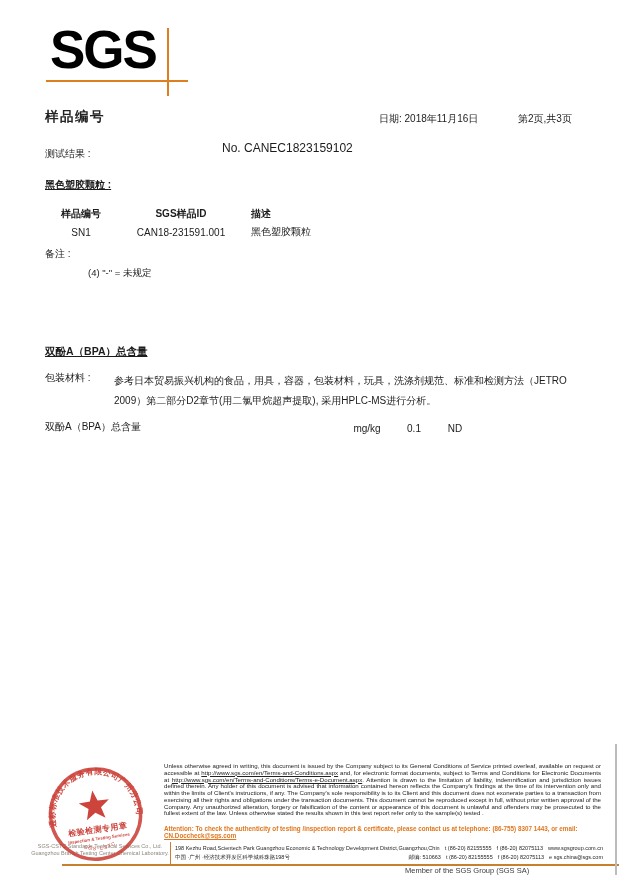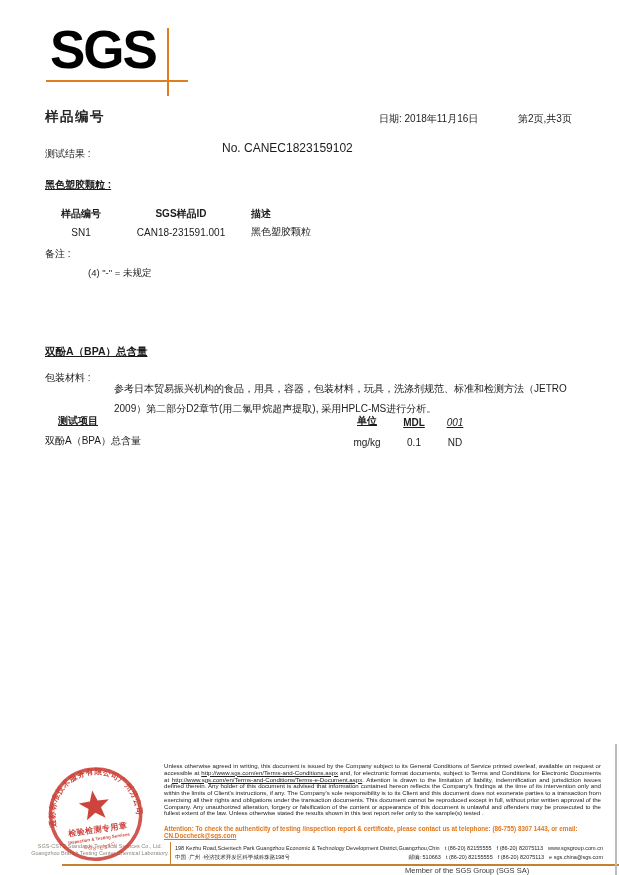--- a/index.html
+++ b/index.html
@@ -29,21 +29,21 @@
   .st-row.hdr{font-weight:bold;}
   .st-c1{width:72px;text-align:center;}
   .st-c2{width:128px;text-align:center;}
   .st-c3{padding-left:6px;text-align:left;}
 
   #notes-label{left:45px;top:247px;font-size:10px;}
   #notes{left:88px;top:263px;font-size:9.5px;line-height:20.5px;}
 
   #bpa-title{left:45px;top:345px;font-size:10.5px;font-weight:bold;text-decoration:underline;}
   #method-label{left:45px;top:371px;font-size:10px;}
-  #method-text{left:114px;top:379px;width:484px;font-size:10px;line-height:20px;}
+  #method-text{left:114px;top:371px;width:484px;font-size:10px;line-height:20px;}
 
   #result-table{left:45px;top:414px;width:430px;font-size:10px;}
   .rt-row{display:flex;align-items:flex-end;}
   .rt-row.vals{margin-top:6px;}
   .rt-item{flex:1;}
   .rt-row.hdr .rt-item{padding-left:13px;}
   .rt-unit{width:52px;text-align:center;}
   .rt-mdl{width:42px;text-align:center;}
   .rt-val{width:40px;text-align:center;}
   .rt-row.hdr .u{text-decoration:underline;font-weight:bold;}
@@ -105,26 +105,20 @@
 <div class="abs" id="notes-label">备注 :</div>
 <div class="abs" id="notes">
   <div>(4) "-" = 未规定</div>
 </div>
 
 <div class="abs" id="bpa-title">双酚A（BPA）总含量</div>
 <div class="abs" id="method-label">包装材料 :</div>
 <div class="abs" id="method-text">参考日本贸易振兴机构的食品，用具，容器，包装材料，玩具，洗涤剂规范、标准和检测方法（JETRO 2009）第二部分D2章节(用二氯甲烷超声提取), 采用HPLC-MS进行分析。</div>
 
 <div class="abs" id="result-table">
-  <div class="rt-row hdr">
-    <div class="rt-item"><span class="u">测试项目</span></div>
-    <div class="rt-unit"><span class="u">单位</span></div>
-    <div class="rt-mdl"><span class="u">MDL</span></div>
-    <div class="rt-val"><span class="u it">001</span></div>
-  </div>
   <div class="rt-row vals">
     <div class="rt-item">双酚A（BPA）总含量</div>
     <div class="rt-unit">mg/kg</div>
     <div class="rt-mdl">0.1</div>
     <div class="rt-val">ND</div>
   </div>
 </div>
 
 <div class="abs" id="disclaimer"><span>Unless otherwise agreed in writing, this document is issued by the Company subject to its General Conditions of Service printed overleaf, available on request or accessible at </span><span class="url">http://www.sgs.com/en/Terms-and-Conditions.aspx</span><span> and, for electronic format documents, subject to Terms and Conditions for Electronic Documents at </span><span class="url">http://www.sgs.com/en/Terms-and-Conditions/Terms-e-Document.aspx</span><span>. Attention is drawn to the limitation of liability, indemnification and jurisdiction issues defined therein. Any holder of this document is advised that information contained hereon reflects the Company's findings at the time of its intervention only and within the limits of Client's instructions, if any. The Company's sole responsibility is to its Client and this document does not exonerate parties to a transaction from exercising all their rights and obligations under the transaction documents. This document cannot be reproduced except in full, without prior written approval of the Company. Any unauthorized alteration, forgery or falsification of the content or appearance of this document is unlawful and offenders may be prosecuted to the fullest extent of the law. Unless otherwise stated the results shown in this test report refer only to the sample(s) tested .</span></div>
 

